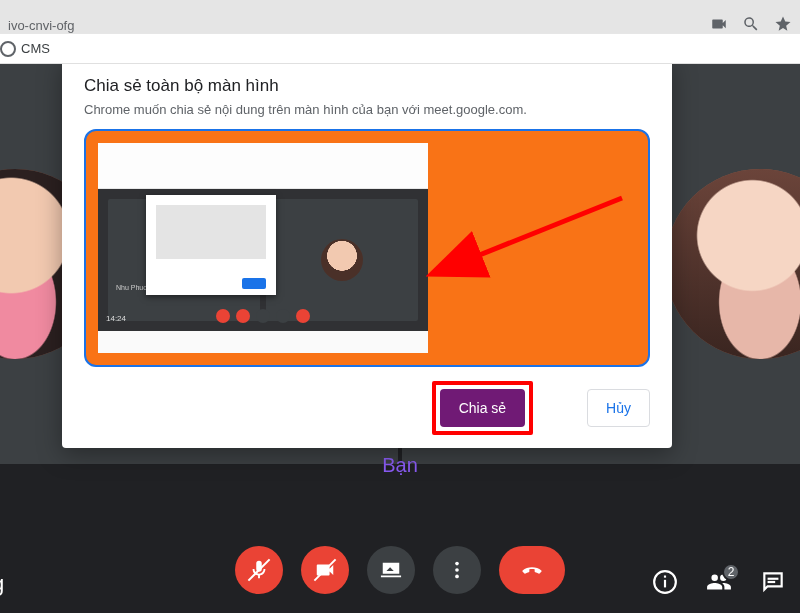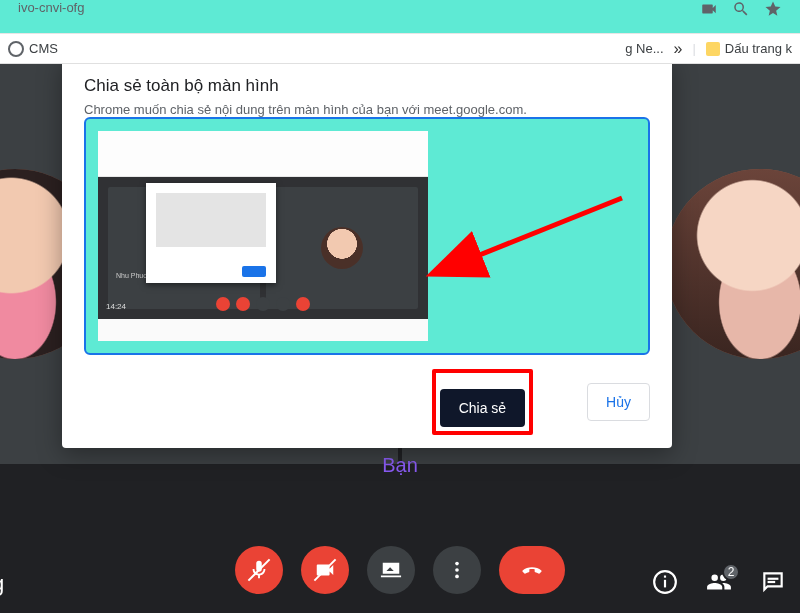--- a/index.html
+++ b/index.html
@@ -1,36 +1,36 @@
 <!DOCTYPE html>
 <html><head>
 <meta charset="utf-8">
 <style>
   * { box-sizing: border-box; margin: 0; padding: 0; font-family: Arial, Helvetica, sans-serif; }
   html, body { width: 800px; height: 613px; overflow: hidden; background: #fff; }
 
   
   .chrome-bar {
     height: 34px;
-    background: #5eead4;
-    display: flex; align-items: flex-start;
+    background: #e5e5e5;
+    display: flex; align-items: flex-end;
     border-bottom: 1px solid #e6e6e6;
-    padding: 0 18px;
+    padding: 0 8px;
     position: relative;
     color: #606367;
     font-size: 13px;
   }
   .url { color: #606367; margin-left: 0; }
   .chrome-right { margin-left: auto; display: flex; align-items: center; gap: 14px; }
   .chrome-icon { width: 18px; height: 18px; display:inline-flex; align-items:center; justify-content:center; color:#5f6368; }
   .star-folder { width: 14px; height: 14px; background: #fdd663; border-radius: 2px; }
 
   .bookmarks {
     height: 30px; background:#fff; border-bottom:1px solid #e0e0e0;
-    display:flex; align-items:center; padding:0 8px; font-size:13px; color:#3c4043;
+    display:flex; align-items:center; padding:0 0; font-size:13px; color:#3c4043;
     gap:10px;
   }
   .bm-item { display:flex; align-items:center; gap:5px; color:#3c4043; }
   .globe { width:16px;height:16px;border:2px solid #5f6368;border-radius:50%; position:relative; }
   .globe::after{content:"";position:absolute;left:6px;top:-2px;width:2px;height:16px;background:transparent;}
   .bm-right { margin-left:auto; display:flex; align-items:center; gap:10px; }
   .chev { font-size:16px; color:#333; }
 
   
   .meet-area {
@@ -110,28 +110,28 @@
   .shade { position:absolute; inset:0;padding-left:11px; }
   .dialog {
     position:absolute; left:62px; top:-6px;
     width:610px; height:390px;
     background:#fff; border-radius:4px;
     box-shadow: 0 6px 24px rgba(0,0,0,.35);
     padding:18px 22px 14px;
     display:flex; flex-direction:column;
   }
   .dlg-title { font-size:17px; color:#202124; margin-bottom:6px; }
-  .dlg-sub { font-size:13px; color:#5f6368; }
+  .dlg-sub { font-size:13px; color:#5f6368; margin-bottom:12px; }
 
   .preview {
     flex:1;
-    border:2px solid #1a73e8; border-radius:6px;
+    border:2px solid #1a73e8; border-radius:12px;
     display:flex; align-items:center; justify-content:flex-start;
     padding:12px 12px;
-    background:#5eead4;
+    background:#f97316;
     position:relative;
   }
   .thumb {
     width:330px; height:210px; background:#f1f1f1; position:relative;
     display:flex; flex-direction:column;
   }
   .thumb .tb-top { height:46px; background:#fdfdfd; border-bottom:1px solid #e8e8e8; }
   .thumb .tb-mid { flex:1; background:#303134; display:flex; padding:10px; gap:6px; position:relative;}
   .thumb .min-tile { flex:1; background:#3c4043; border-radius:2px; display:flex;align-items:center;justify-content:center; position:relative;}
   .mini-av { width:42px;height:42px;border-radius:50%;
@@ -151,21 +151,21 @@
   }
   .arrow svg { overflow:visible; }
 
   .dlg-buttons {
     display:flex; justify-content:flex-end; gap:10px; margin-top:14px; align-items:center;
   }
   .btn {
     padding:10px 18px; font-size:14px; border-radius:4px; cursor:pointer;
     border:1px solid transparent;
   }
-  .btn.primary { background:#0f172a; color:#fff;margin-top:12px; }
+  .btn.primary { background:#701a75; color:#fff; }
   .highlight-box { border:4px solid #ff0000; padding:4px; border-radius:2px; }
   .btn.secondary { background:#fff; color:#1a73e8; border:1px solid #dadce0;margin-left:44px; }
 
   
   .slash { position:absolute; width:30px; height:2px; background:#fff; transform:rotate(-45deg);}
 </style>
 </head>
 <body>
 
 <div class="chrome-bar">
@@ -186,29 +186,20 @@
           <path fill="#5f6368" d="M12 17.3 6.2 21l1.6-6.8L2 9.2l7-.6L12 2l3 6.6 7 .6-5.8 5 1.6 6.8z"></path>
         </svg>
     </span>
   </div>
 </div>
 
 <div class="bookmarks">
   <div class="bm-item">
     <span class="globe"></span>
     <span>CMS</span>
-  </div>
-  <div class="bm-right">
-    <span style="color:#3c4043;">g Ne...</span>
-    <span class="chev">»</span>
-    <span style="color:#dadce0;">|</span>
-    <div class="bm-item">
-      <span class="star-folder"></span>
-      <span>Dấu trang k</span>
-    </div>
   </div>
 </div>
 
 <div class="meet-area">
 
   <div class="tiles">
     <div class="tile">
       <div class="avatar left">
           <div class="face"></div>
         </div>

